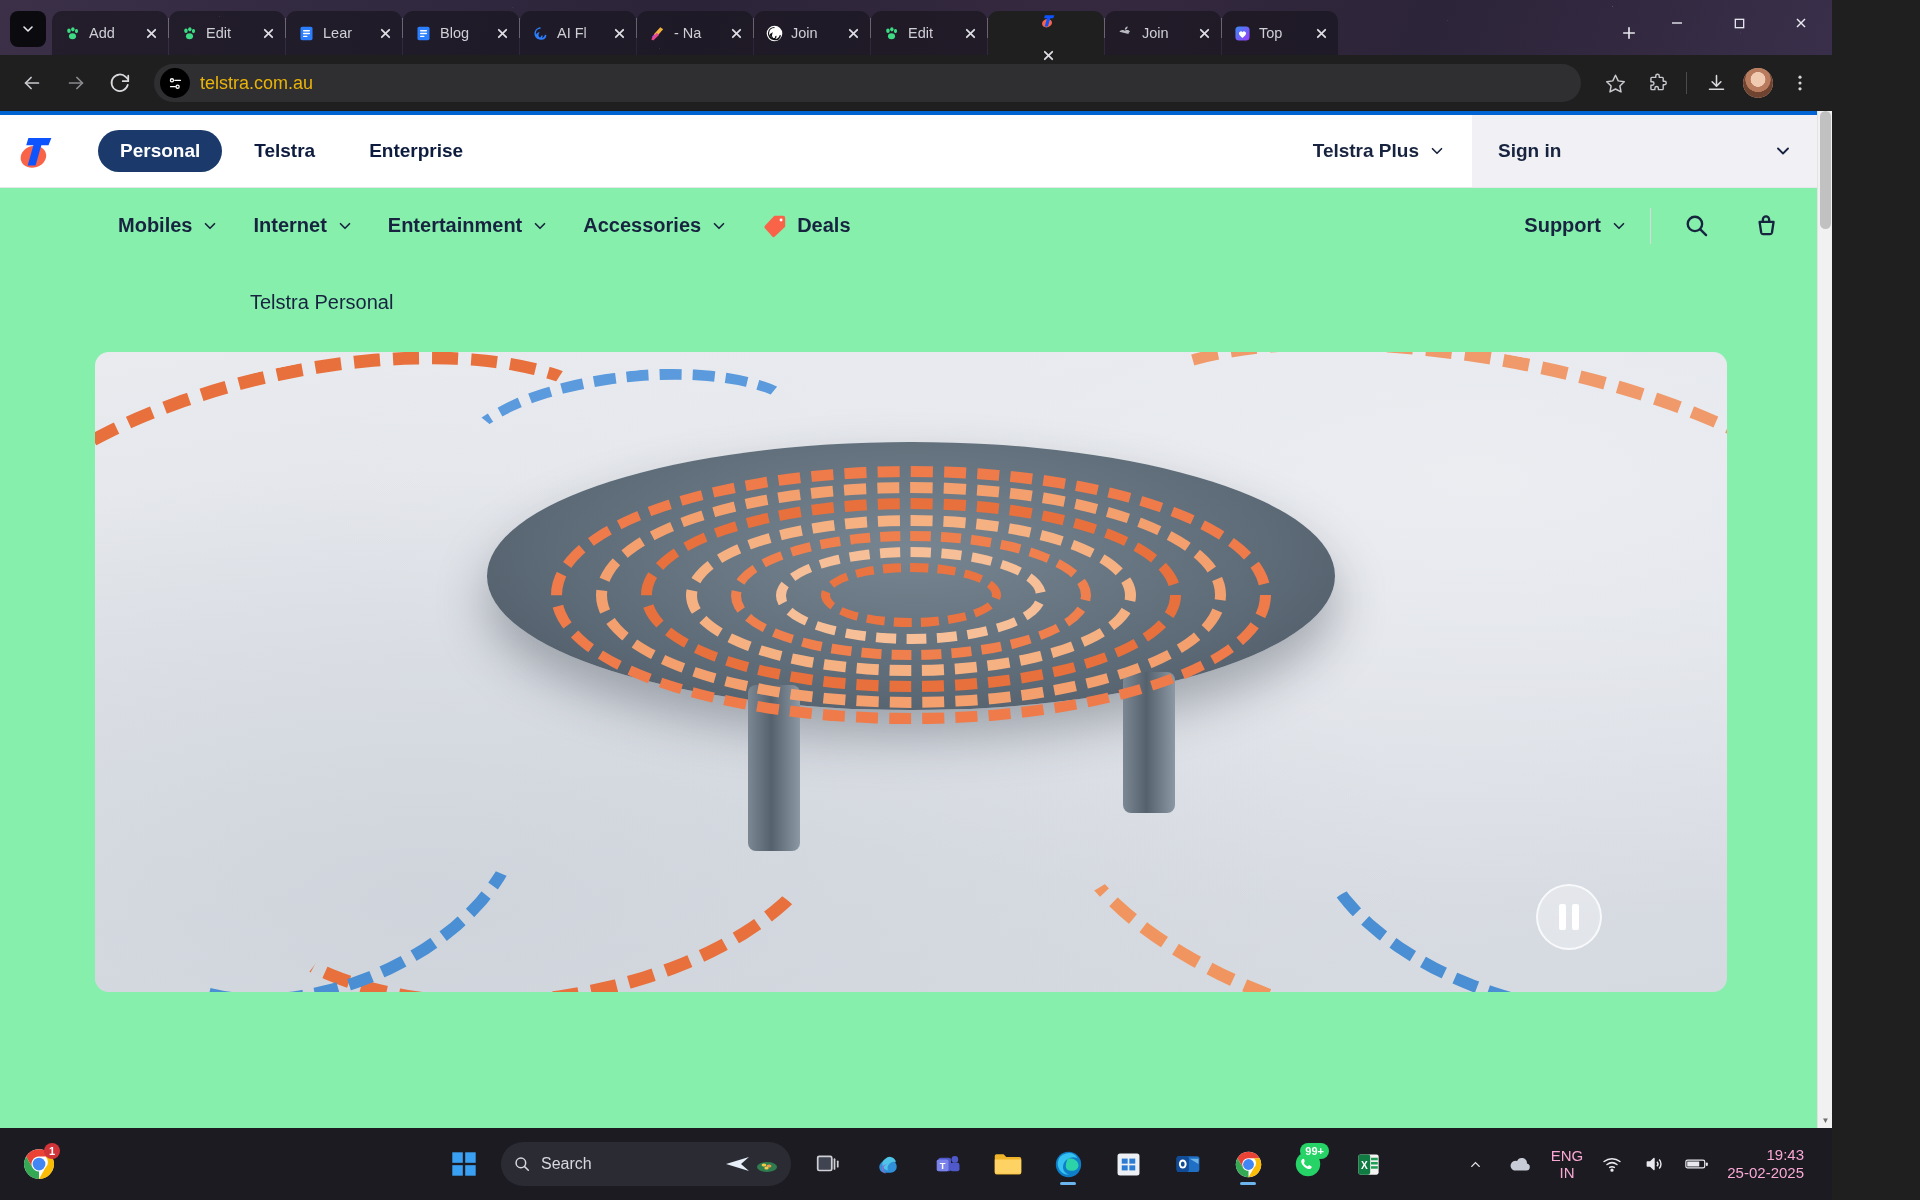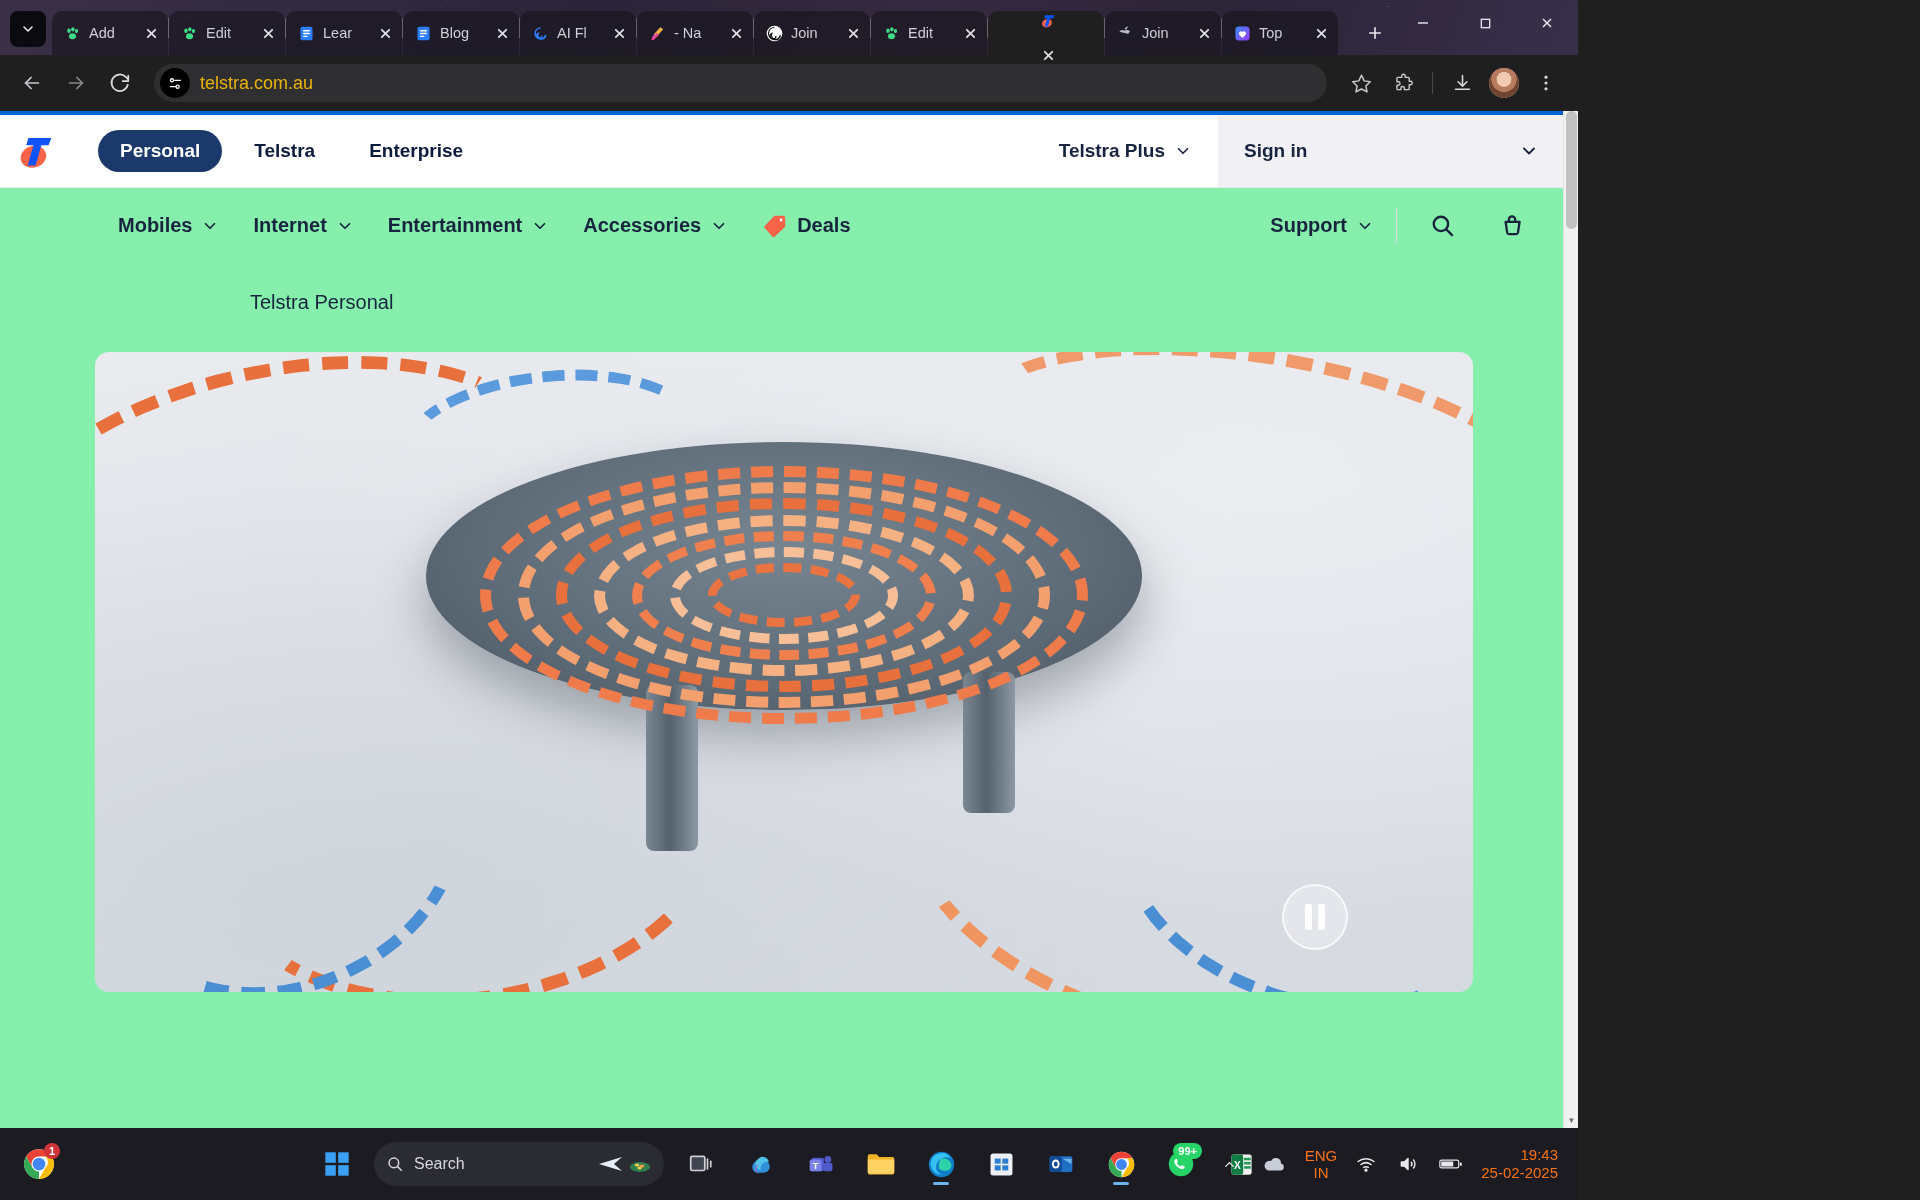--- a/index.html
+++ b/index.html
@@ -3,21 +3,21 @@
 <meta charset="utf-8">
 <style>
   * { box-sizing: border-box; margin: 0; padding: 0; }
   html, body {
     width: 1920px; height: 1200px; overflow: hidden;
     font-family: "Liberation Sans", sans-serif;
     background: #1f1f1f;
   }
 
   
-  #chrome-window { width: 1578px; height: 1200px; display: flex; flex-direction: column; position: relative; }
+  #chrome-window { width: 1832px; height: 1200px; display: flex; flex-direction: column; position: relative; }
 
   
   .tabstrip {
     height: 55px; position: relative; display: flex; align-items: flex-end;
     background: linear-gradient(110deg,#3b3048 0%, #322a41 18%, #2b2438 38%, #35293f 58%, #2c2438 78%, #392f4a 100%);
     padding-left: 4px; flex: 0 0 55px;
   }
   .tabstrip::before{
     content:""; position:absolute; inset:0;
     background-image:
@@ -137,21 +137,21 @@
     height: 72px; background: #1b1b21; display: flex; align-items: center;
     padding: 0 12px; flex: 0 0 72px; position: relative;
   }
   .tb-left { position:absolute; left: 16px; display:flex; align-items:center; }
   .tb-center { margin: 0 auto; display: flex; align-items: center; gap: 14px; }
   .tbi { width: 46px; height: 46px; display: flex; align-items: center; justify-content: center; position: relative; }
   .tb-search {
     width: 290px; height: 44px; border-radius: 22px; background: #2b2b33;
     display: flex; align-items: center; padding: 0 12px; gap: 10px; color: #d7d7de; font-size: 16px;
   }
-  .tb-right2 { position:absolute; right: 20px; display: flex; align-items: center; gap: 16px; color: #f97316; font-size: 13px; }
+  .tb-right2 { position:absolute; right: 28px; display: flex; align-items: center; gap: 16px; color: #f9a8d4; font-size: 13px; }
   .tb-lang { line-height: 1.15; text-align: center; font-size: 15px; }
   .tb-clock { line-height: 1.2; text-align: right; font-size: 15px; }
   .badge {
     position: absolute; top: 2px; right: 2px; background: #d13438; color: #fff;
     border-radius: 9px; font-size: 11px; padding: 1px 5px; font-weight: bold; line-height: 1.3;
   }
   .badge.green { background: #25d366; }
   .runinng-dot { position:absolute; bottom:2px; left:50%; transform:translateX(-50%); width:16px;height:3px;border-radius:2px;background:#6cb4ee;}
 </style>
 </head>

